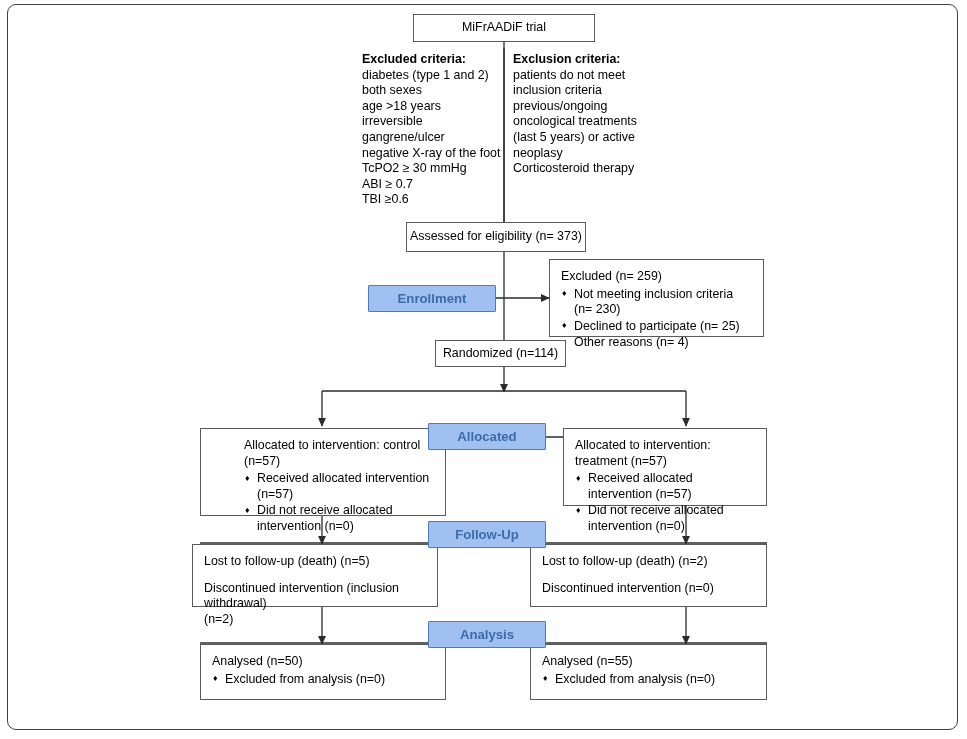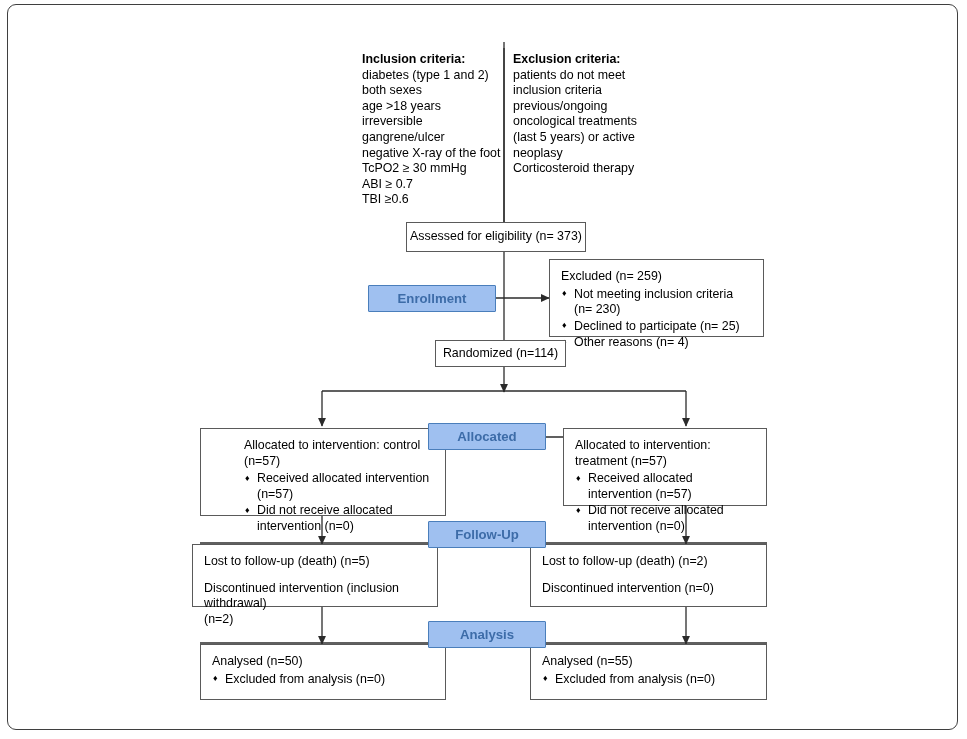--- a/index.html
+++ b/index.html
@@ -156,23 +156,26 @@
       <line x1="546" y1="437" x2="767" y2="437"></line>
       <line x1="200" y1="543" x2="428" y2="543"></line>
       <line x1="546" y1="543" x2="767" y2="543"></line>
       <line x1="200" y1="643" x2="428" y2="643"></line>
       <line x1="546" y1="643" x2="767" y2="643"></line>
     </g>
 
     <line x1="504" y1="48" x2="504" y2="222" stroke="#2b2b2b" stroke-width="1.3"></line>
   </svg>
 
+  <div class="box center" style="left:413px; top:14px; width:182px; height:28px;">
+    <span>MiFrAADiF trial</span>
+  </div>
 
   <div class="criteria" style="left:362px; top:52px; width:140px;">
-    <span class="hd ln">Inclusion criteria:</span>
+    <span class="hd ln">Excluded criteria:</span>
     <span class="ln">diabetes (type 1 and 2)</span>
     <span class="ln">both sexes</span>
     <span class="ln">age &gt;18 years</span>
     <span class="ln">irreversible</span>
     <span class="ln">gangrene/ulcer</span>
     <span class="ln">negative X-ray of the foot</span>
     <span class="ln">TcPO2 ≥ 30 mmHg</span>
     <span class="ln">ABI ≥ 0.7</span>
     <span class="ln">TBI ≥0.6</span>
   </div>

